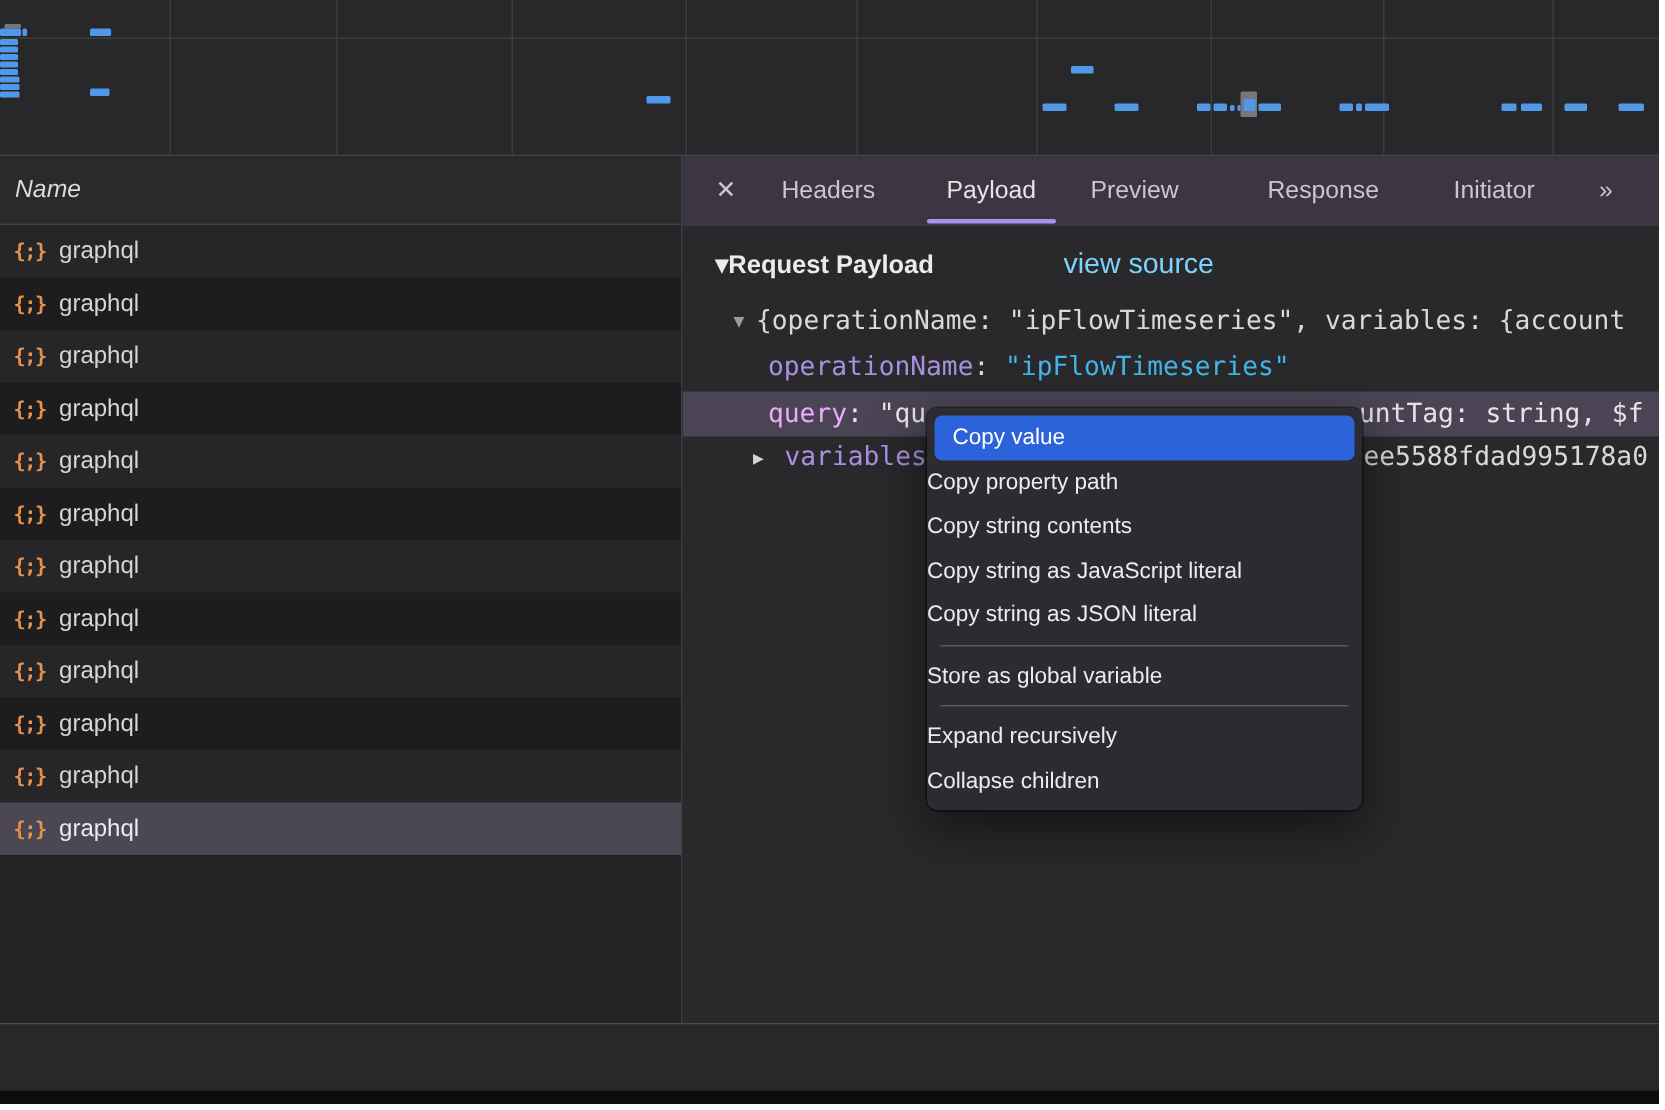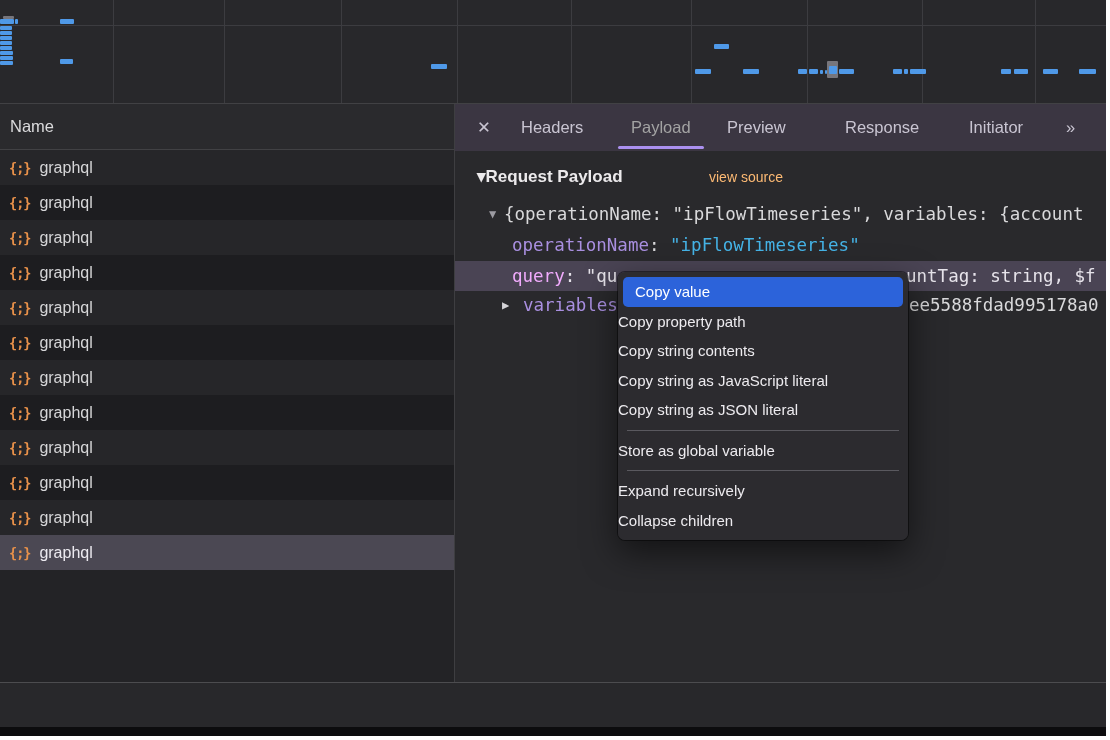--- a/index.html
+++ b/index.html
@@ -10,50 +10,50 @@
   .waterfall{position:absolute;left:0;top:0;width:1106px;height:103px;background:#28282b;
              border-bottom:1px solid #414144;}
   .wf-grid{position:absolute;top:0;bottom:0;width:1px;background:#3c3c40;}
   .wf-hline{position:absolute;left:0;right:0;top:25px;height:1px;background:#3c3c40;}
   .wf-bar{position:absolute;border-radius:1px;}
 
   
   .left-panel{position:absolute;left:0;top:104px;width:454px;bottom:0;}
   .name-header{height:46px;display:flex;align-items:center;padding-left:10px;
                font-size:16.5px;color:#dadadc;background:#2a2a2d;border-bottom:1px solid #414144;
-               box-sizing:border-box;}
+               box-sizing:border-box;font-style:italic;}
   .req-row{height:35px;display:flex;align-items:center;padding-left:9px;gap:9px;
            font-size:16px;color:#d6d6d8;}
   .req-row.odd{background:#262629;}
   .req-row.even{background:#1d1d20;}
   .req-row.selected{background:#4b4853;color:#eceaf0;}
   .req-icon{font-family:"DejaVu Sans Mono",monospace;font-weight:bold;font-size:13.5px;
             color:#e8914a;letter-spacing:-1px;}
   .list-empty{background:#232326;}
 
   .v-divider{position:absolute;left:454px;top:104px;width:1px;bottom:9px;background:#3e3e41;}
   .summary-divider{position:absolute;left:0;right:0;top:682px;height:1px;background:#4c4c4f;}
   .summary-bar{position:absolute;left:0;right:0;top:683px;height:44px;background:#28282b;}
   .bottom-strip{position:absolute;left:0;right:0;bottom:0;height:9px;background:#0c0c0e;}
 
   
   .tab-bar{position:absolute;left:455px;top:104px;right:0;height:47px;background:#3b3642;}
   .tab-bar > span{position:absolute;line-height:47px;font-size:16.5px;color:#c9c5d2;cursor:default;}
   .tab-close{font-size:17px;color:#d5d2da;}
-  .tab.selected{color:#a3a3a3;}
+  .tab.selected{color:#e5e5e5;}
   .tab.selected::after{content:'';position:absolute;left:-13px;right:-13px;bottom:2px;height:3px;
                        border-radius:2px;background:#ab90f0;}
   .tab-overflow{font-size:21px;color:#c9c5d2;letter-spacing:-2px;}
 
   .payload{position:absolute;left:455px;top:151px;right:0;height:531px;background:#29292c;
            overflow:hidden;font-family:"DejaVu Sans Mono",monospace;font-size:17.5px;}
   .p-row{position:absolute;left:0;right:0;white-space:nowrap;overflow:hidden;}
   .p-sans{font-family:"Liberation Sans",sans-serif;}
   .sec-title{font-weight:bold;font-size:17px;color:#eceaec;}
-  .view-source{font-size:14px;color:#fdba74;}
+  .view-source{font-size:19px;color:#7dd3fc;}
   .tri{color:#9c9ba2;font-size:12px;vertical-align:2px;}
   .tri-white{color:#d5d4d8;font-size:12px;vertical-align:2px;}
   .txt{color:#d9d9db;}
   .key{color:#a98fe0;}
   .str{color:#45b3e6;}
   .sel-row-bg{background:#4a4454;}
   .sel-txt{color:#e6e3ea;}
   .sel-key{color:#f0abfc;}
   .frag{position:absolute;top:0;text-align:center;}
 

